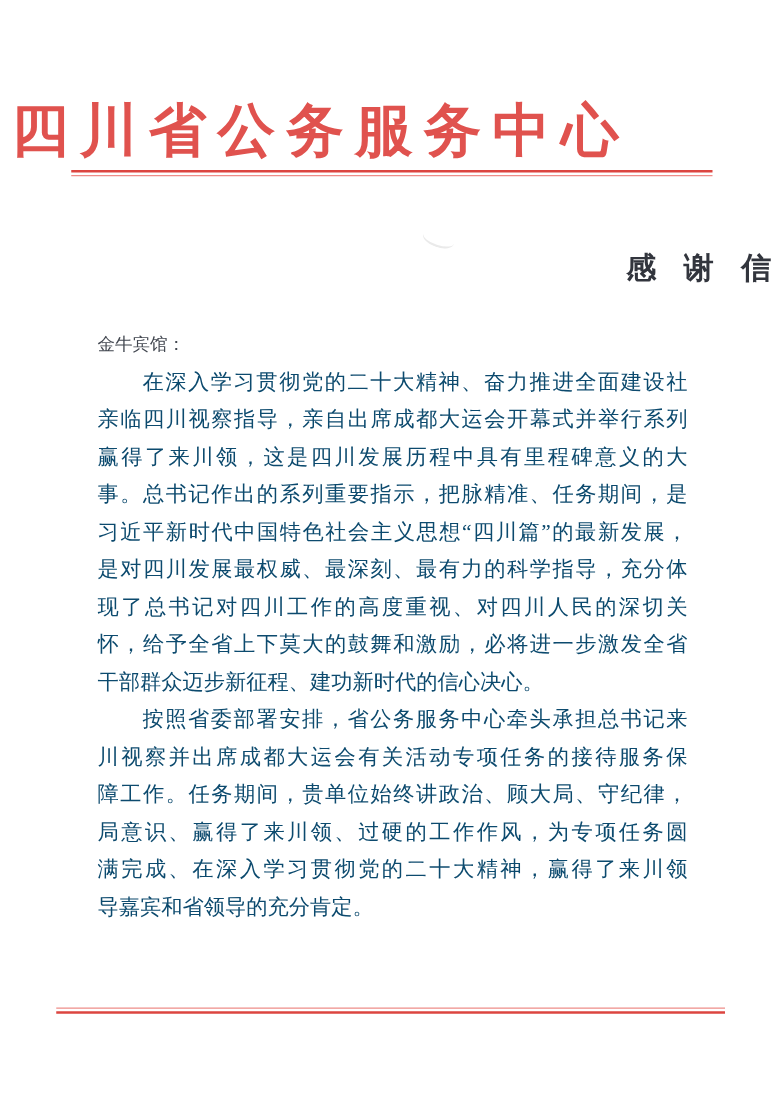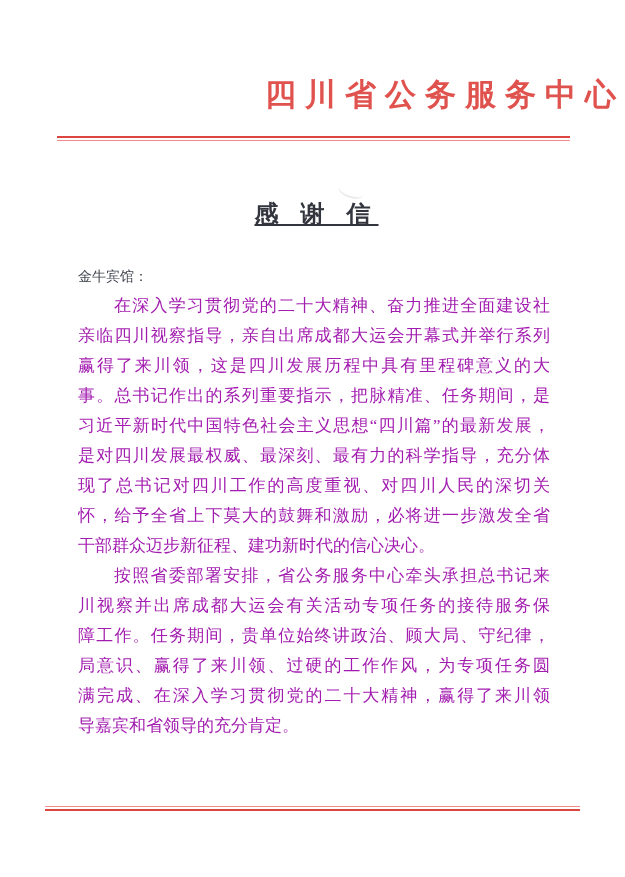--- a/index.html
+++ b/index.html
@@ -10,67 +10,66 @@
     background: #ffffff;
     overflow: hidden;
     font-family: "Liberation Serif", "DejaVu Serif", serif;
   }
   
   .org-name {
     position: absolute;
     top: 74px;
     left: 0;
     right: 0;
-    text-align: right;
-    font-size: 31px;
+    text-align: left;
+    font-size: 46px;
     font-weight: bold;
     color: #e0524e;
     letter-spacing: 9px;
     text-indent: 9px;
     white-space: nowrap;
   }
   
   .rule { position: absolute; left: 57px; right: 55px; }
   .rule .bar-thick { height: 2px; background: #dc4540; }
   .rule .bar-gap { height: 2px; background: transparent; }
   .rule .bar-thin { height: 1px; background: #ee8d89; }
   .rule-header { top: 136px; }
   .rule-footer { top: 806px; left: 45px; right: 45px; }
   
   .letter-title {
     position: absolute;
     top: 198px;
     left: 0;
     right: 0;
-    text-align: center;
+    text-align: right;
     font-size: 24px;
     font-weight: bold;
     color: #32353d;
     letter-spacing: 8px;
     text-indent: 8px;
     white-space: nowrap;
-    text-decoration: underline;
   }
   
   .salutation {
     position: absolute;
     top: 262px;
     left: 78px;
     font-size: 14px;
     color: #41464f;
     line-height: 30px;
   }
   
   .body-block {
     position: absolute;
     top: 291px;
     left: 78px;
     width: 472px;
     font-size: 17px;
-    color: #a21caf;
+    color: #0c4a6e;
   }
   .ln {
     height: 30px;
     line-height: 30px;
     overflow: hidden;
     text-align: justify;
     text-align-last: justify;
   }
   .ln.indent { text-indent: 36px; }
   .ln.end { text-align-last: left; }

